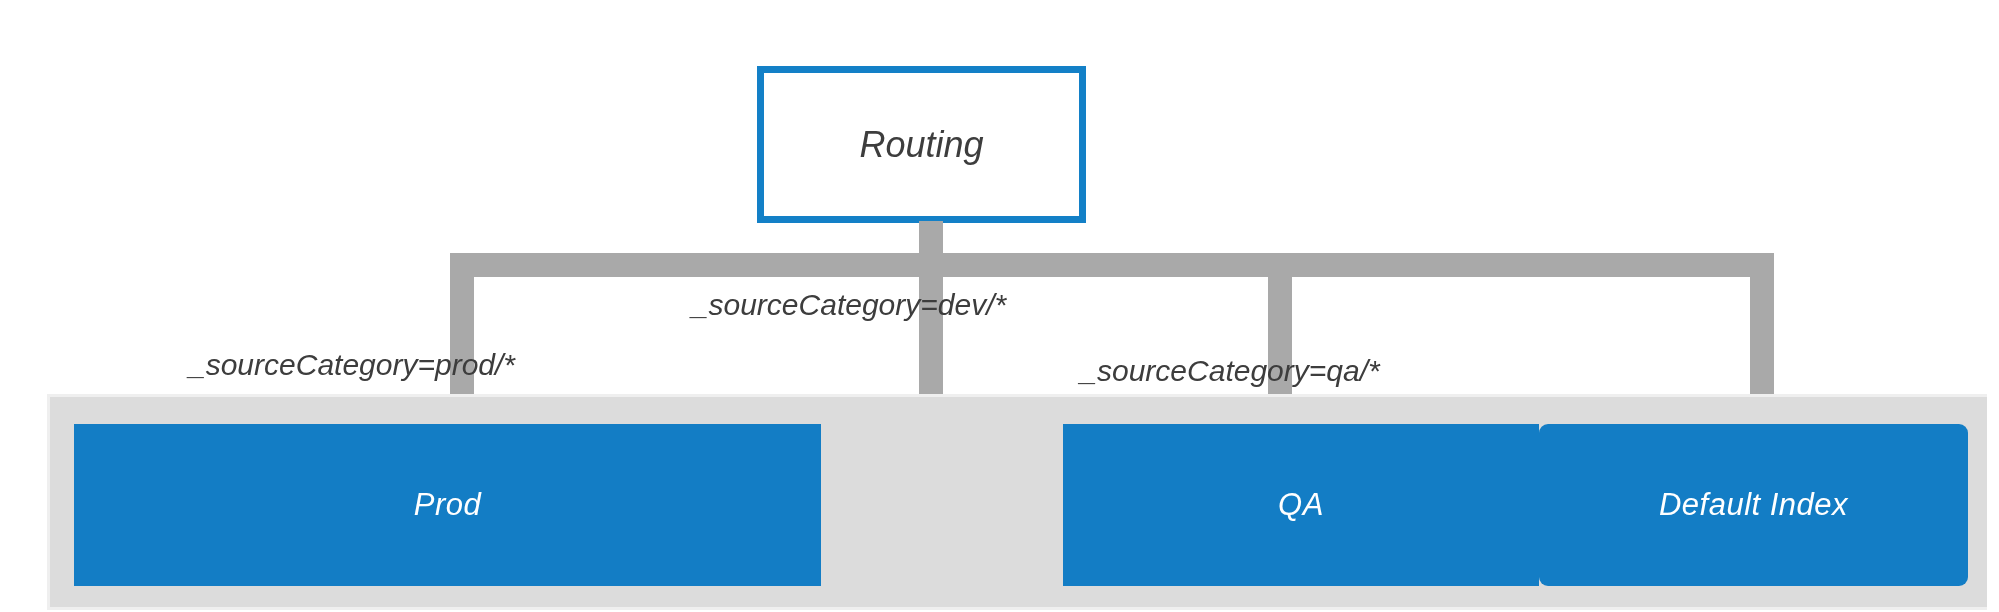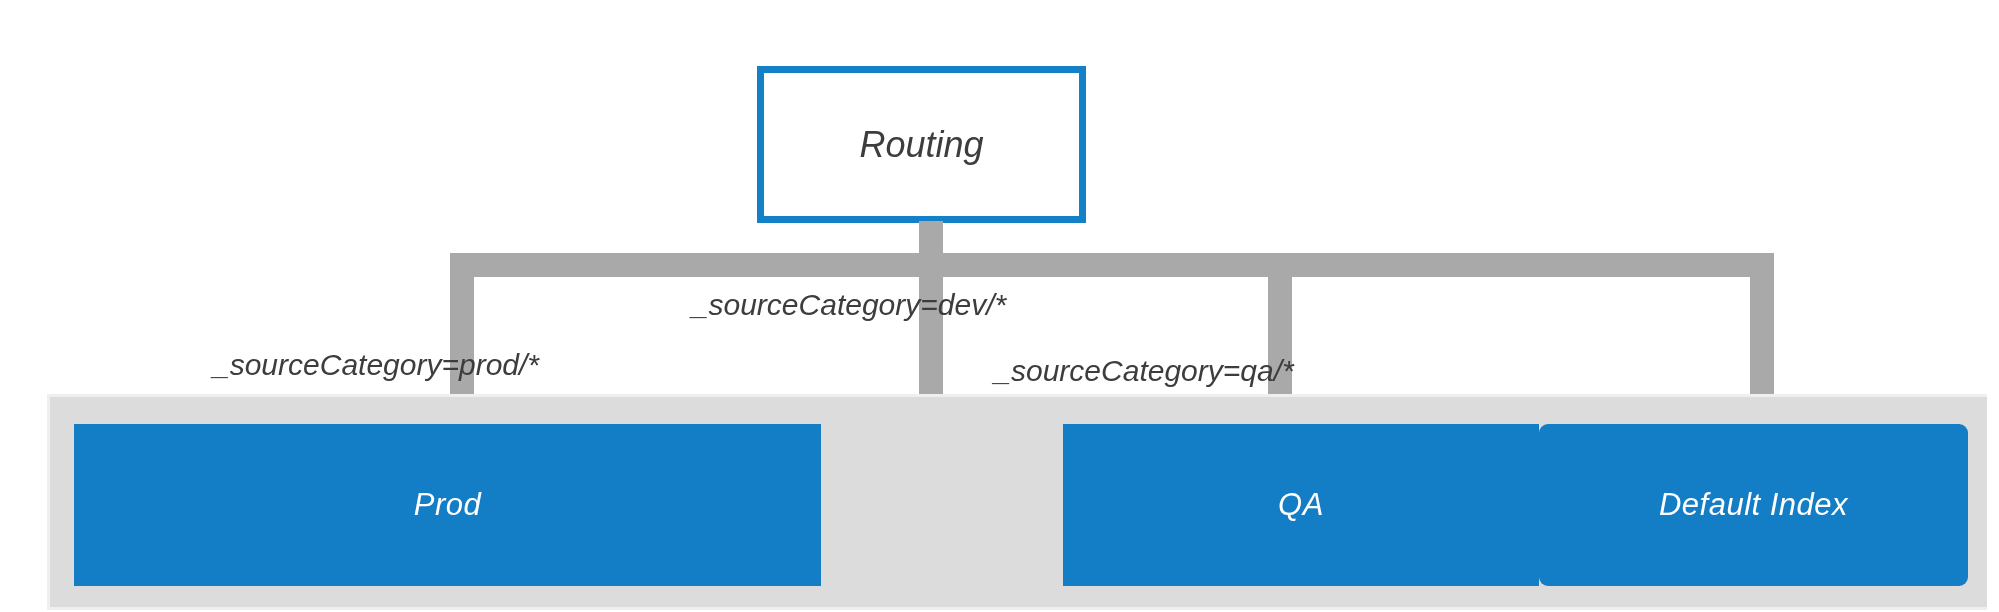--- a/index.html
+++ b/index.html
@@ -64,23 +64,23 @@
 
   
   .edge-label {
     position: absolute;
     transform: translateX(-50%);
     white-space: nowrap;
     color: var(--title-text);
     font-size: 30px;
     background: transparent;
   }
-  .el-prod { left: 352px;  top: 312px; }
+  .el-prod { left: 328px;  top: 312px; }
   .el-dev  { left: 825px;  top: 252px; }
-  .el-qa   { left: 1120px; top: 318px; }
+  .el-qa   { left: 1206px; top: 318px; }
 
   
   .index-container {
     position: absolute;
     left: 26px; top: 373px;
     width: 1944px; height: 210px;
     background: var(--container-gray);
     box-shadow: 0 0 0 3px #efefef;
   }
   .index-node {

